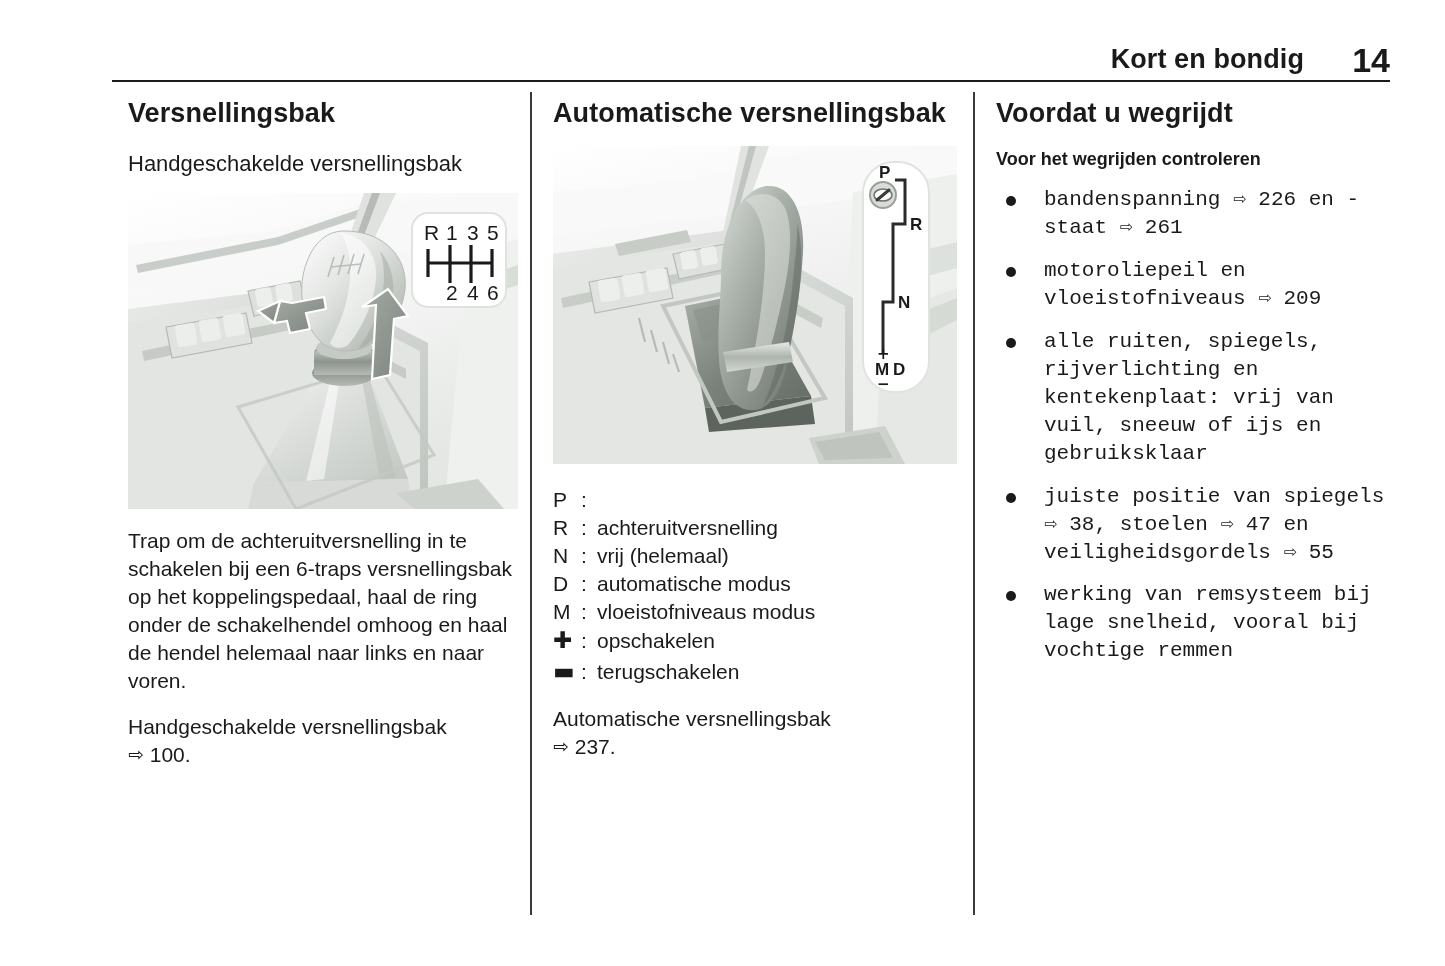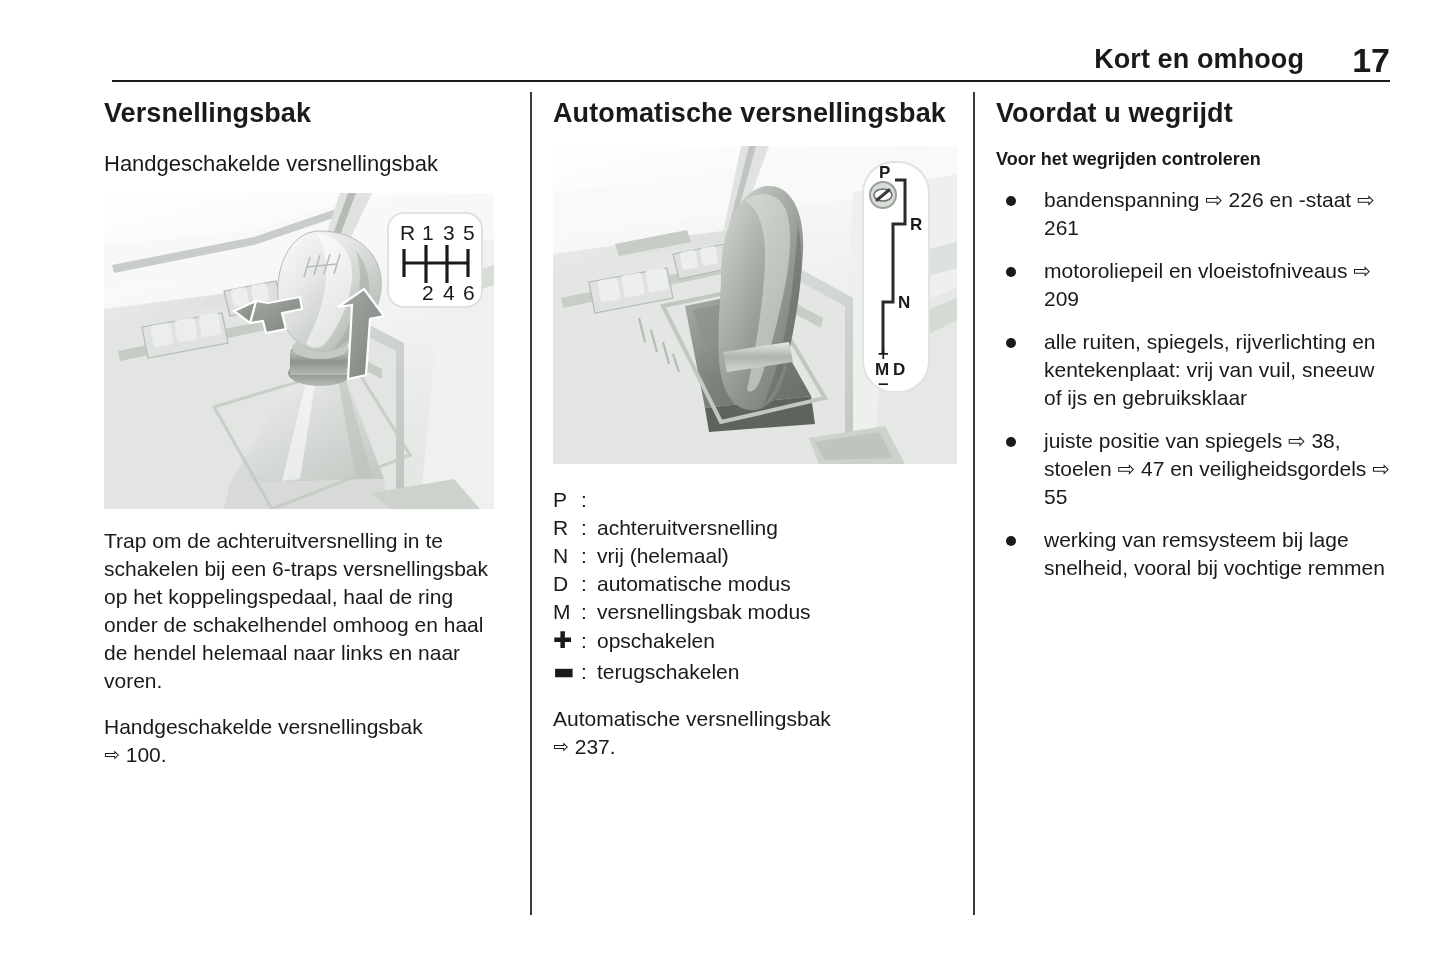--- a/index.html
+++ b/index.html
@@ -47,21 +47,21 @@
     bottom: 0;
     height: 2px;
     background: #1a1a1a;
   }
 
   
   .col {
     position: absolute;
     top: 98px;
   }
-  .col-left   { left: 104px;  width: 392px; }
+  .col-left   { left: 128px;  width: 392px; }
   .col-mid    { left: 553px;  width: 400px; }
   .col-right  { left: 996px;  width: 400px; }
 
   .vrule {
     position: absolute;
     top: 92px;
     width: 2px;
     height: 823px;
     background: #3a3a3a;
   }
@@ -144,20 +144,21 @@
     width: 16px;
     flex: 0 0 16px;
   }
   .legend-val { flex: 1 1 auto; }
 
   
   ul.bullets {
     margin: 16px 0 0 0;
     padding: 0;
     list-style: none;
+    font-family: Liberation Mono, monospace;
   }
   ul.bullets > li {
     position: relative;
     padding-left: 48px;
     font-size: 21px;
     line-height: 1.33;
     margin-bottom: 15px;
   }
   ul.bullets > li .dot {
     position: absolute;
@@ -166,22 +167,22 @@
     width: 10px;
     height: 10px;
     border-radius: 50%;
     background: #1a1a1a;
   }
 </style>
 </head>
 <body>
 
 <div class="page-header">
-  <div class="header-title">Kort en omhoog</div>
-  <div class="header-pageno">17</div>
+  <div class="header-title">Kort en bondig</div>
+  <div class="header-pageno">14</div>
   <div class="header-rule"></div>
 </div>
 
 <div class="vrule vrule-1"></div>
 <div class="vrule vrule-2"></div>
 
 <div class="col col-left">
 
   <h1 class="sec-title">Versnellingsbak</h1>
   <h2 class="sub-title">Handgeschakelde versnellingsbak</h2>
@@ -455,21 +456,21 @@
       <span class="legend-val">vrij (helemaal)</span>
     </div>
     <div class="legend-row">
       <span class="legend-key">D</span>
       <span class="legend-colon">:</span>
       <span class="legend-val">automatische modus</span>
     </div>
     <div class="legend-row">
       <span class="legend-key">M</span>
       <span class="legend-colon">:</span>
-      <span class="legend-val">versnellingsbak modus</span>
+      <span class="legend-val">vloeistofniveaus modus</span>
     </div>
     <div class="legend-row">
       <span class="legend-key sym">✚</span>
       <span class="legend-colon">:</span>
       <span class="legend-val">opschakelen</span>
     </div>
     <div class="legend-row">
       <span class="legend-key sym">▬</span>
       <span class="legend-colon">:</span>
       <span class="legend-val">terugschakelen</span>

